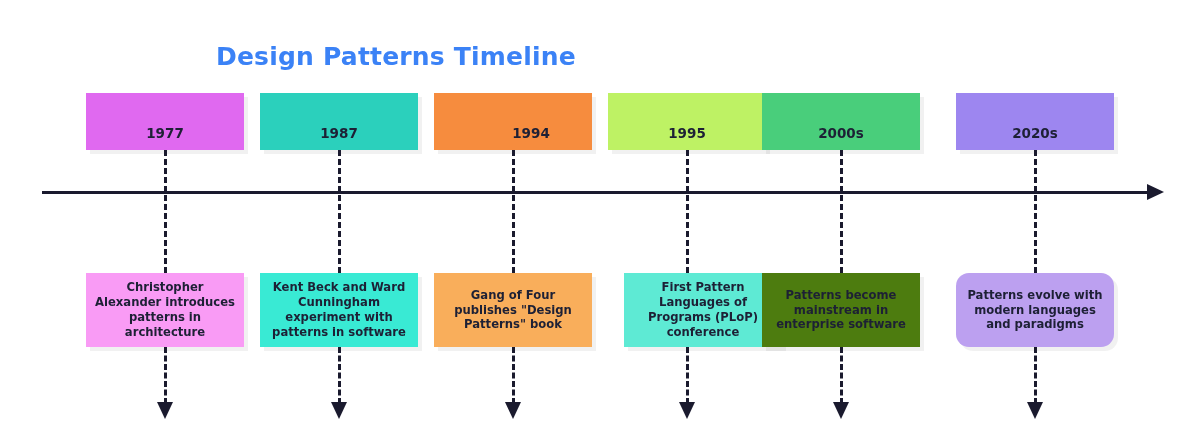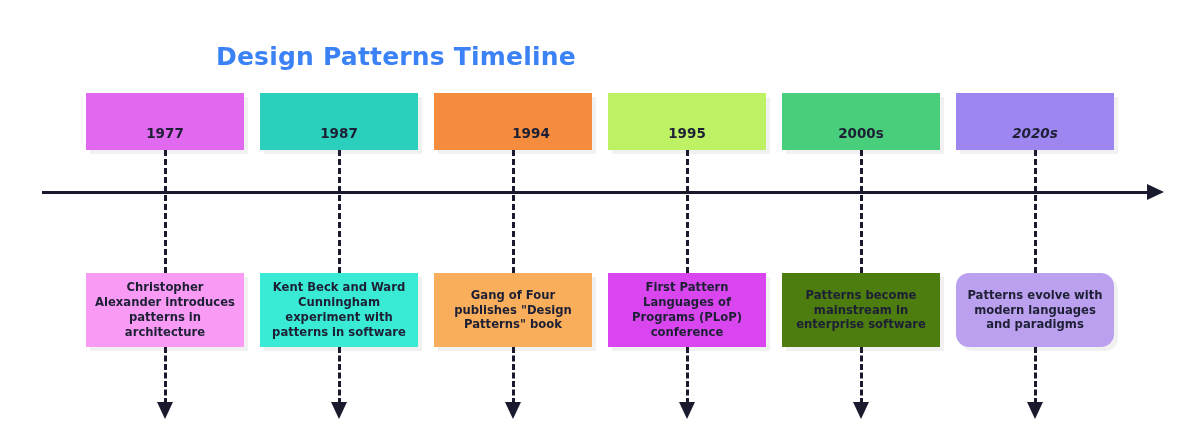--- a/index.html
+++ b/index.html
@@ -174,39 +174,39 @@
           <div class="desc-label">Gang of Four publishes "Design Patterns" book</div>
         </div>
         <div class="dash-lower"></div>
         <div class="dash-arrow"></div>
       </div>
       <div class="col" style="left: 608px;">
         <div class="year-box" style="background: #bef264;">
           <div class="year-label">1995</div>
         </div>
         <div class="dash-upper"></div>
-        <div class="desc-box" style="background: #d946ef;">
+        <div class="desc-box" style="background: #5eead4; margin-left: 16px;">
           <div class="desc-label">First Pattern Languages of Programs (PLoP) conference</div>
         </div>
         <div class="dash-lower"></div>
         <div class="dash-arrow"></div>
       </div>
-      <div class="col" style="left: 782px;">
+      <div class="col" style="left: 762px;">
         <div class="year-box" style="background: rgb(73, 206, 123);">
           <div class="year-label">2000s</div>
         </div>
         <div class="dash-upper"></div>
         <div class="desc-box" style="background: #4d7c0f;">
           <div class="desc-label">Patterns become mainstream in enterprise software</div>
         </div>
         <div class="dash-lower"></div>
         <div class="dash-arrow"></div>
       </div>
       <div class="col" style="left: 956px;">
-        <div class="year-box" style="background: rgb(157, 134, 240); font-style: italic;">
+        <div class="year-box" style="background: rgb(157, 134, 240);">
           <div class="year-label">2020s</div>
         </div>
         <div class="dash-upper"></div>
         <div class="desc-box" style="background: rgb(188, 160, 240); border-radius: 13px;">
           <div class="desc-label">Patterns evolve with modern languages and paradigms</div>
         </div>
         <div class="dash-lower"></div>
         <div class="dash-arrow"></div>
       </div>
     </div>

